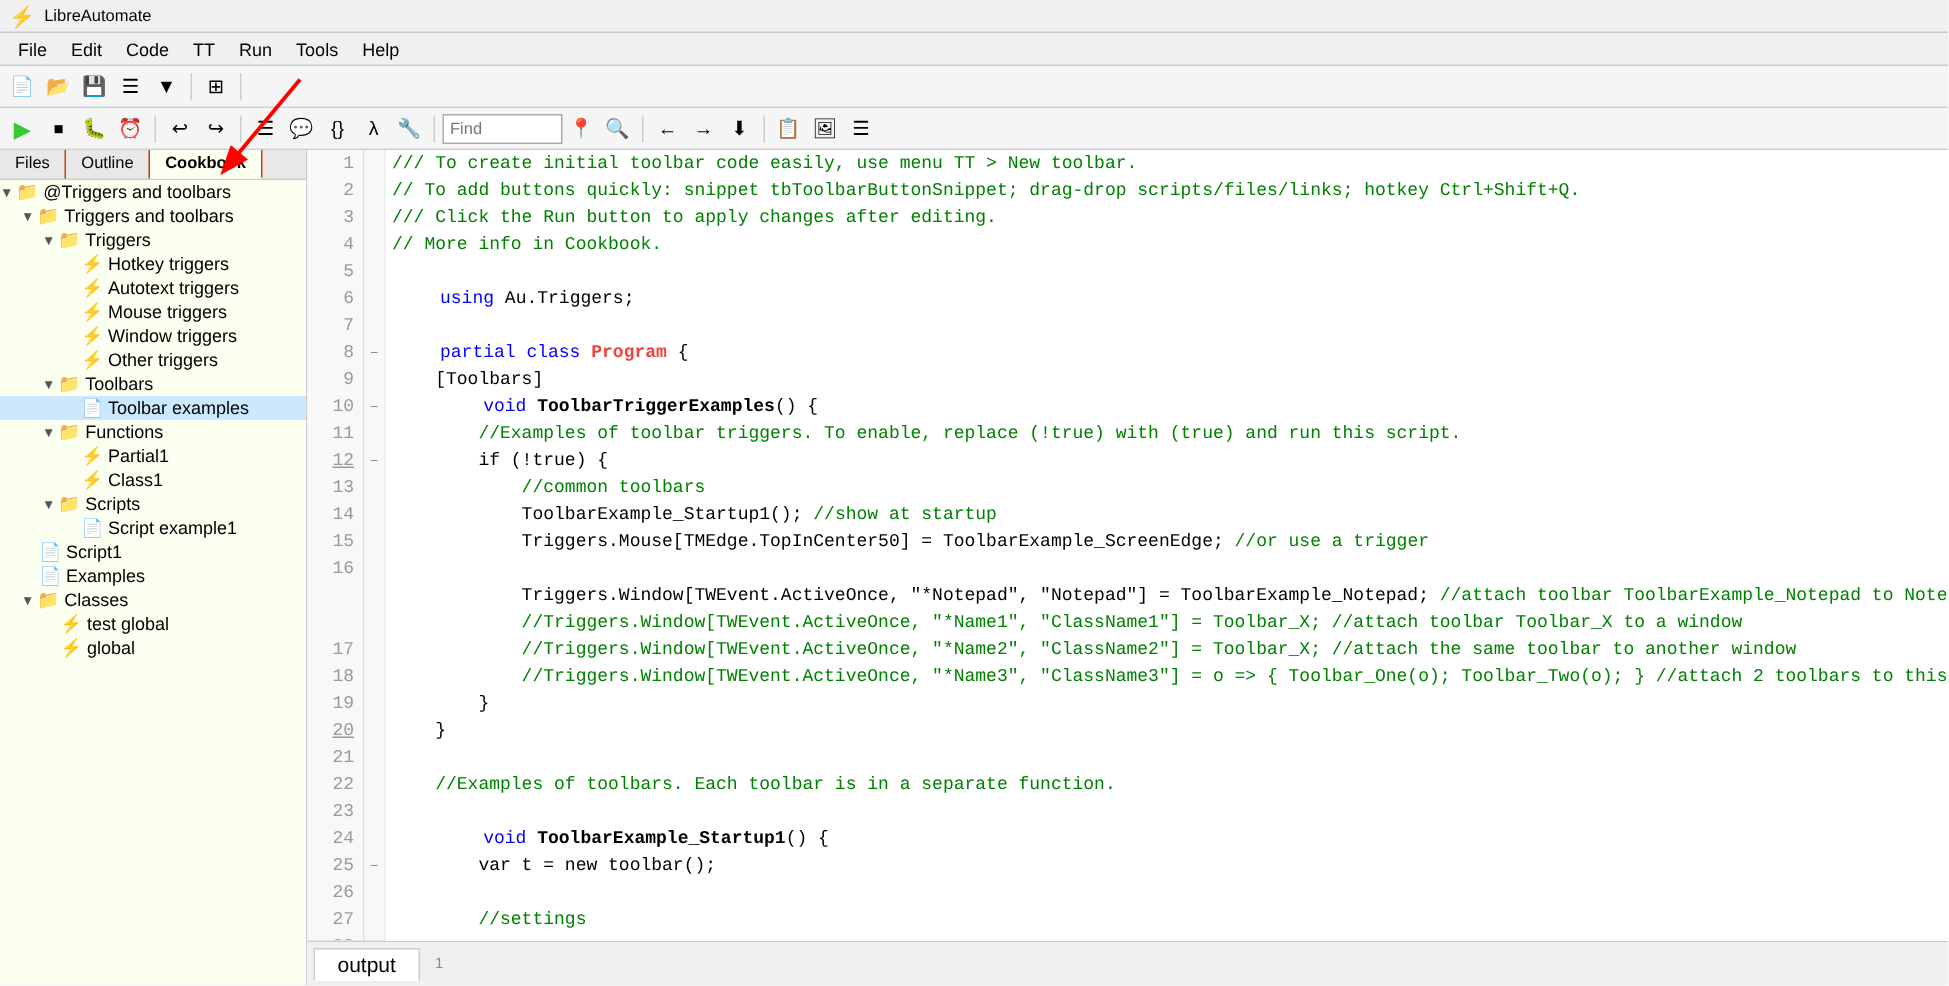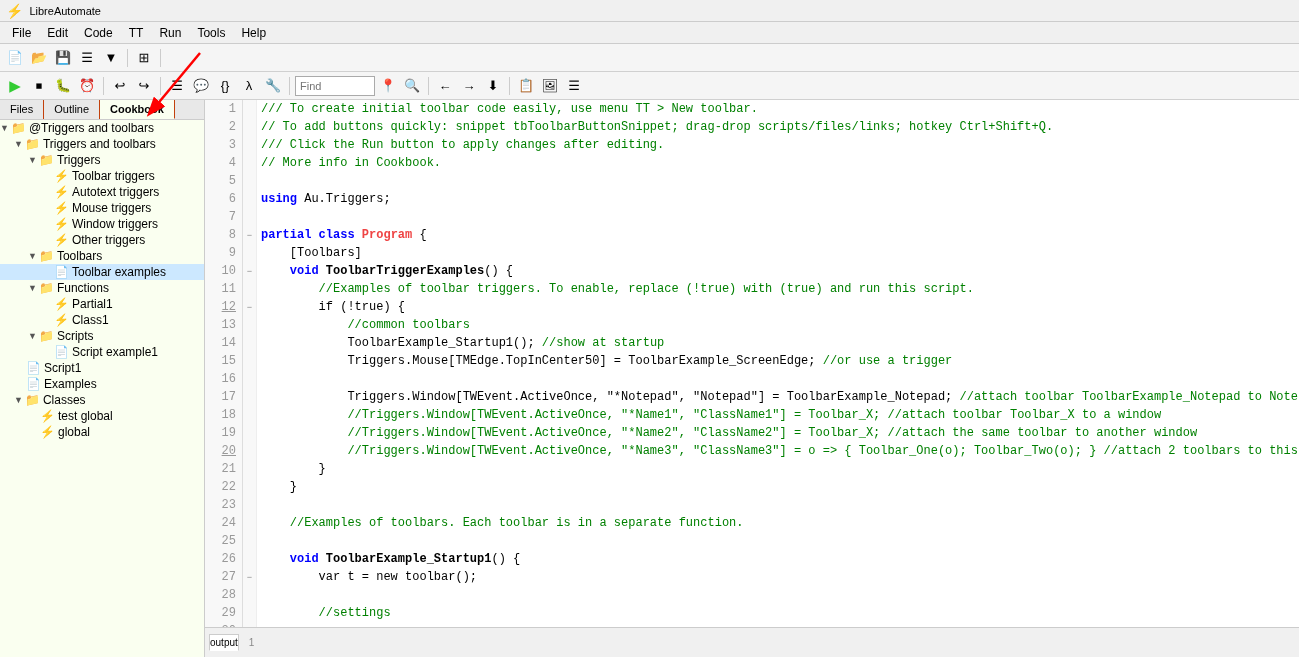--- a/index.html
+++ b/index.html
@@ -168,41 +168,41 @@
     
     .code-line {
       display: flex;
       padding: 0 4px;
       min-height: 18px;
       white-space: pre;
     }
     
     
     .c-comment { color: #008000; }
-    .c-keyword { color: #0000ff; font-weight: bold; }
+    .c-keyword { color: #0000ff; font-weight: normal; margin-left: 32px; }
     .c-normal { color: #000; }
     .c-class-name { color: #ef4444; font-weight: bold; }
     .c-method { color: #000; font-weight: bold; }
     
     
     #bottom-panel {
       height: 30px;
       background: #f0f0f0;
       border-top: 1px solid #ccc;
       display: flex;
       align-items: center;
       padding: 0 4px;
       font-size: 11px;
     }
     .output-tab {
-      padding: 2px 0;
+      padding: 2px 15px;
       border: 1px solid #ccc;
       background: #e8e8e8;
       cursor: pointer;
-      font-size: 10px;
+      font-size: 14px;
       margin-right: 2px;
     }
     .output-tab.active { background: #fff; border-bottom-color: #fff; }
     
     
     ::-webkit-scrollbar { width: 8px; height: 8px; }
     ::-webkit-scrollbar-track { background: #f0f0f0; }
     ::-webkit-scrollbar-thumb { background: #bbb; border-radius: 4px; }
   </style>
 </head>
@@ -298,21 +298,21 @@
           <span style="color:#555;font-size:9px;margin-right:2px;">▼</span>
           <span style="color:#e6c84a;margin-right:3px;">📁</span>
           <span class="tree-label">Triggers</span>
         </div>
         <div class="tree-node">
           <span class="tree-indent" style="display:inline-block;width:14px;"></span>
           <span class="tree-indent" style="display:inline-block;width:14px;"></span>
           <span class="tree-indent" style="display:inline-block;width:14px;"></span>
           <span style="width:12px;display:inline-block;"></span>
           <span style="color:#e87f2a;margin-right:3px;">⚡</span>
-          <span class="tree-label">Toolbar triggers</span>
+          <span class="tree-label">Hotkey triggers</span>
         </div>
         <div class="tree-node">
           <span class="tree-indent" style="display:inline-block;width:14px;"></span>
           <span class="tree-indent" style="display:inline-block;width:14px;"></span>
           <span class="tree-indent" style="display:inline-block;width:14px;"></span>
           <span style="width:12px;display:inline-block;"></span>
           <span style="color:#e87f2a;margin-right:3px;">⚡</span>
           <span class="tree-label">Autotext triggers</span>
         </div>
         <div class="tree-node">
@@ -441,21 +441,21 @@
           <div style="height: 18px; line-height: 18px;">7</div>
           <div style="height: 18px; line-height: 18px;">8</div>
           <div style="height: 18px; line-height: 18px;">9</div>
           <div style="height: 18px; line-height: 18px;">10</div>
           <div style="height: 18px; line-height: 18px;">11</div>
           <div style="height: 18px; line-height: 18px; text-decoration: underline;">12</div>
           <div style="height: 18px; line-height: 18px;">13</div>
           <div style="height: 18px; line-height: 18px;">14</div>
           <div style="height: 18px; line-height: 18px;">15</div>
           <div style="height: 18px; line-height: 18px;">16</div>
-          <div style="height: 18px; line-height: 18px;">17</div>
+          <div style="height: 18px; line-height: 18px; margin-top: 36px;">17</div>
           <div style="height: 18px; line-height: 18px;">18</div>
           <div style="height: 18px; line-height: 18px;">19</div>
           <div style="height: 18px; line-height: 18px; text-decoration: underline;">20</div>
           <div style="height: 18px; line-height: 18px;">21</div>
           <div style="height: 18px; line-height: 18px;">22</div>
           <div style="height: 18px; line-height: 18px;">23</div>
           <div style="height: 18px; line-height: 18px;">24</div>
           <div style="height: 18px; line-height: 18px;">25</div>
           <div style="height: 18px; line-height: 18px;">26</div>
           <div style="height: 18px; line-height: 18px;">27</div>

